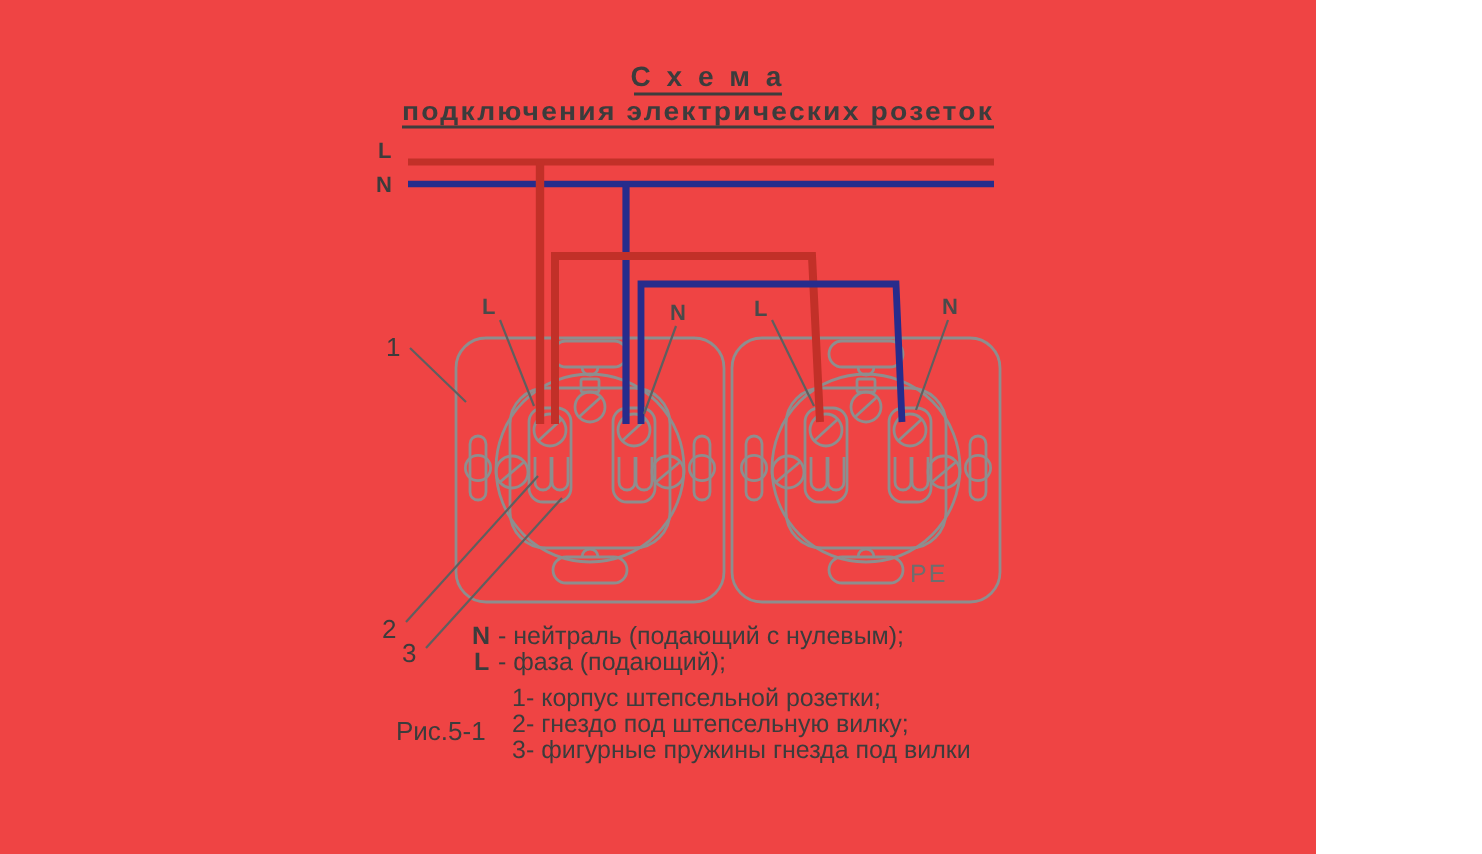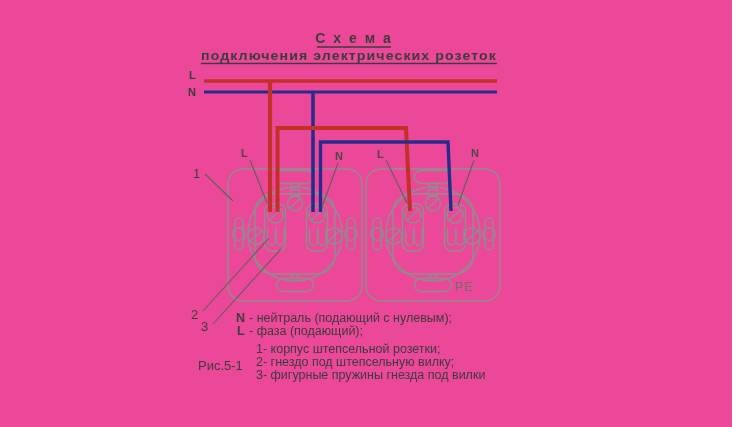--- a/index.html
+++ b/index.html
@@ -1,16 +1,16 @@
 <!DOCTYPE html>
 <html><head>
 <meta charset="utf-8">
 <style>
   html,body { margin:0; padding:0; background:#ffffff; }
-  .canvas { position:relative; width:732px; height:427px; background:#ec4899; overflow:hidden; }
+  .canvas { position:relative; width:658px; height:427px; background:#ef4444; overflow:hidden; }
   svg { display:block; }
   text { font-family:"Liberation Sans", sans-serif; fill:#3c3c3c; }
   .title1 { font-weight:bold; font-size:14px; letter-spacing:2px; }
   .title2 { font-weight:bold; font-size:13px; letter-spacing:1px; }
   .buslbl { font-size:11px; font-weight:bold; fill:#3c3c3c; }
   .slbl { font-size:11px; font-weight:bold; fill:#4a4a4a; }
   .callout { font-size:13px; fill:#3c3c3c; }
   .pe { font-size:12.5px; fill:#6e6e6e; letter-spacing:1px; }
   .legend { font-size:12.5px; }
   .legend-key { font-size:12.5px; font-weight:bold; }

